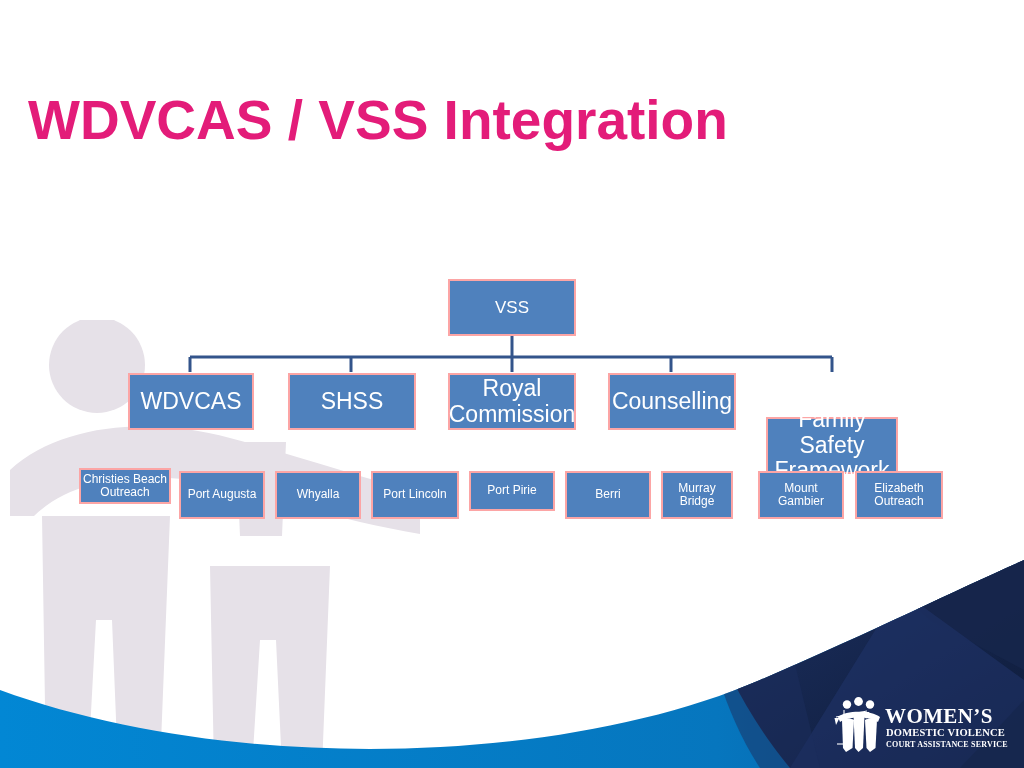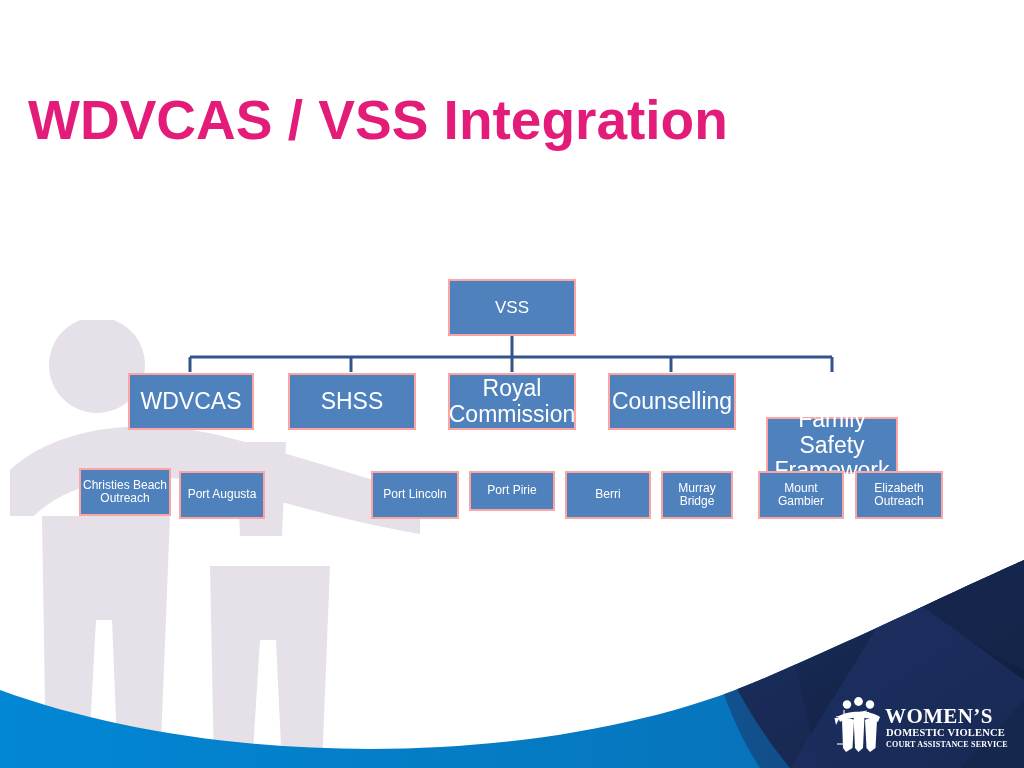--- a/index.html
+++ b/index.html
@@ -170,25 +170,28 @@
     <div class="node level1" style="left:448px; top:373px; width:128px; height:57px;">
       <span>Royal Commission</span>
     </div>
     <div class="node level1" style="left:608px; top:373px; width:128px; height:57px;align-items:center;">
       <span>Counselling</span>
     </div>
     <div class="node level1" style="left:766px; top:373px; width:132px; height:57px;margin-top:44px;">
       <span>Family Safety Framework</span>
     </div>
 
-    <div class="node level2" style="left:79px; top:468px; width:92px; height:48px;">
+    <div class="node level2" style="left:79px; top:468px; width:92px; height:36px;">
       <span>Christies Beach Outreach</span>
     </div>
     <div class="node level2" style="left:179px; top:471px; width:86px; height:48px;">
       <span>Port Augusta</span>
+    </div>
+    <div class="node level2" style="left:275px; top:471px; width:86px; height:48px;">
+      <span>Whyalla</span>
     </div>
     <div class="node level2" style="left:371px; top:471px; width:88px; height:48px;">
       <span>Port Lincoln</span>
     </div>
     <div class="node level2" style="left:469px; top:471px; width:86px; height:40px;">
       <span>Port Pirie</span>
     </div>
     <div class="node level2" style="left:565px; top:471px; width:86px; height:48px;">
       <span>Berri</span>
     </div>

